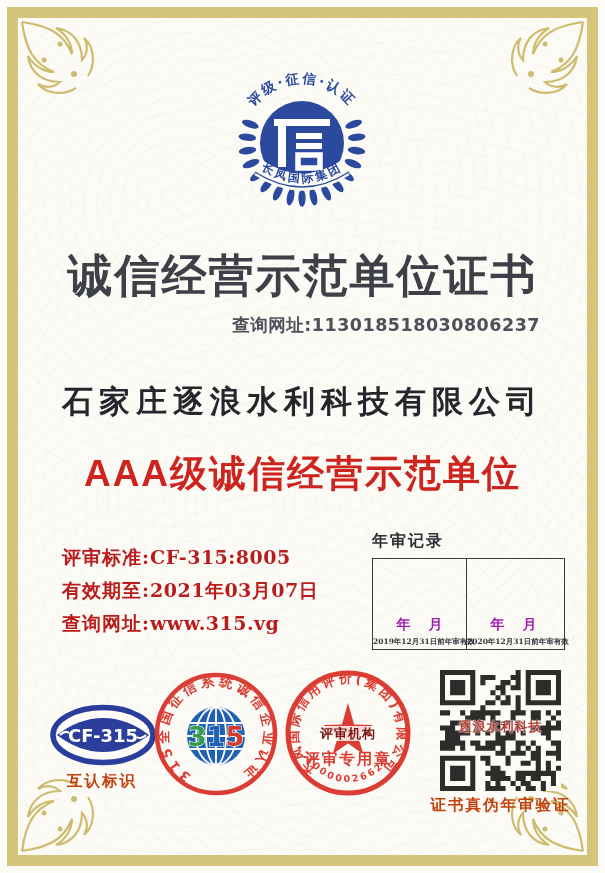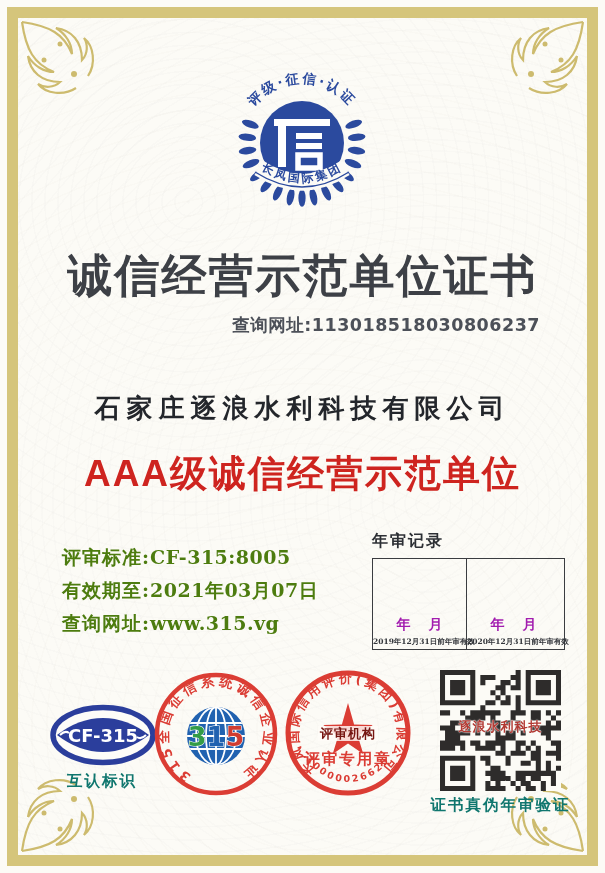--- a/index.html
+++ b/index.html
@@ -16,40 +16,40 @@
   .corner{position:absolute;width:80px;height:80px;}
   .corner.tl{left:20px;top:20px;}
   .corner.tr{right:20px;top:20px;transform:scaleX(-1);}
   .corner.bl{left:20px;bottom:20px;transform:scaleY(-1);}
   .corner.br{right:20px;bottom:20px;transform:scale(-1,-1);}
   .abs{position:absolute;}
   .title{left:0;right:0;top:246px;text-align:center;font-weight:bold;font-size:45px;
     letter-spacing:2px;color:#3d4046;font-family:"DejaVu Sans",sans-serif;}
   .credit{left:0;right:65px;top:313px;text-align:right;font-weight:bold;font-size:17.5px;
     color:#4c5058;letter-spacing:.5px;}
-  .company{left:0;right:0;top:381px;text-align:center;font-weight:bold;font-size:26px;
-    letter-spacing:6px;color:#23262b;margin-top:10px;}
+  .company{left:0;right:0;top:381px;text-align:center;font-weight:bold;font-size:31px;
+    letter-spacing:6px;color:#23262b;}
   .award{left:0;right:0;top:449px;text-align:center;font-weight:bold;font-size:37px;
     letter-spacing:2px;color:#ce241f;font-family:Liberation Sans, sans-serif;}
   .details{left:62px;top:541px;font-family:"DejaVu Serif",serif;font-weight:bold;
-    font-size:19px;color:#4d7c0f;line-height:33px;letter-spacing:1px;}
+    font-size:19px;color:#b91c1c;line-height:33px;letter-spacing:1px;}
   .details .val{letter-spacing:.5px;}
   .annual{left:372px;top:531px;width:193px;}
   .annual-title{font-family:"DejaVu Serif",serif;font-weight:bold;font-size:16px;
     color:#2c2f34;letter-spacing:2px;margin-bottom:6px;}
   .annual-grid{display:flex;border:1.5px solid #3a3c40;}
   .annual-cell{width:93px;height:90px;position:relative;}
   .annual-cell + .annual-cell{border-left:1.5px solid #3a3c40;}
   .ym{position:absolute;left:0;right:0;bottom:15px;text-align:center;
     font-family:"DejaVu Serif",serif;font-weight:bold;font-size:14px;color:#a21caf;}
   .ym span{margin:0 9px;}
   .annual-note{position:absolute;left:0;right:0;bottom:2px;text-align:center;
     font-family:"DejaVu Serif",serif;font-weight:bold;font-size:7.5px;color:#34373c;white-space:nowrap;}
   .caption{font-family:"DejaVu Serif",serif;font-weight:bold;font-size:15.5px;
-    color:#0f766e;letter-spacing:2px;text-align:center;}
+    color:#c2410c;letter-spacing:2px;text-align:center;}
   .qr-wrap{left:440px;top:670px;width:121px;height:121px;}
   .qr-overlay{position:absolute;left:0;right:0;top:48px;text-align:center;font-size:13px;
     font-weight:bold;color:#b23a33;letter-spacing:1px;text-shadow:0 0 2px #fff, 0 0 1px #fff;}
   .qr-caption{left:418px;top:795px;width:165px;}
   .cf-caption{left:48px;top:771px;width:108px;}
   .seal-soft{filter:saturate(.95);}
 </style>
 </head>
 <body>
 

